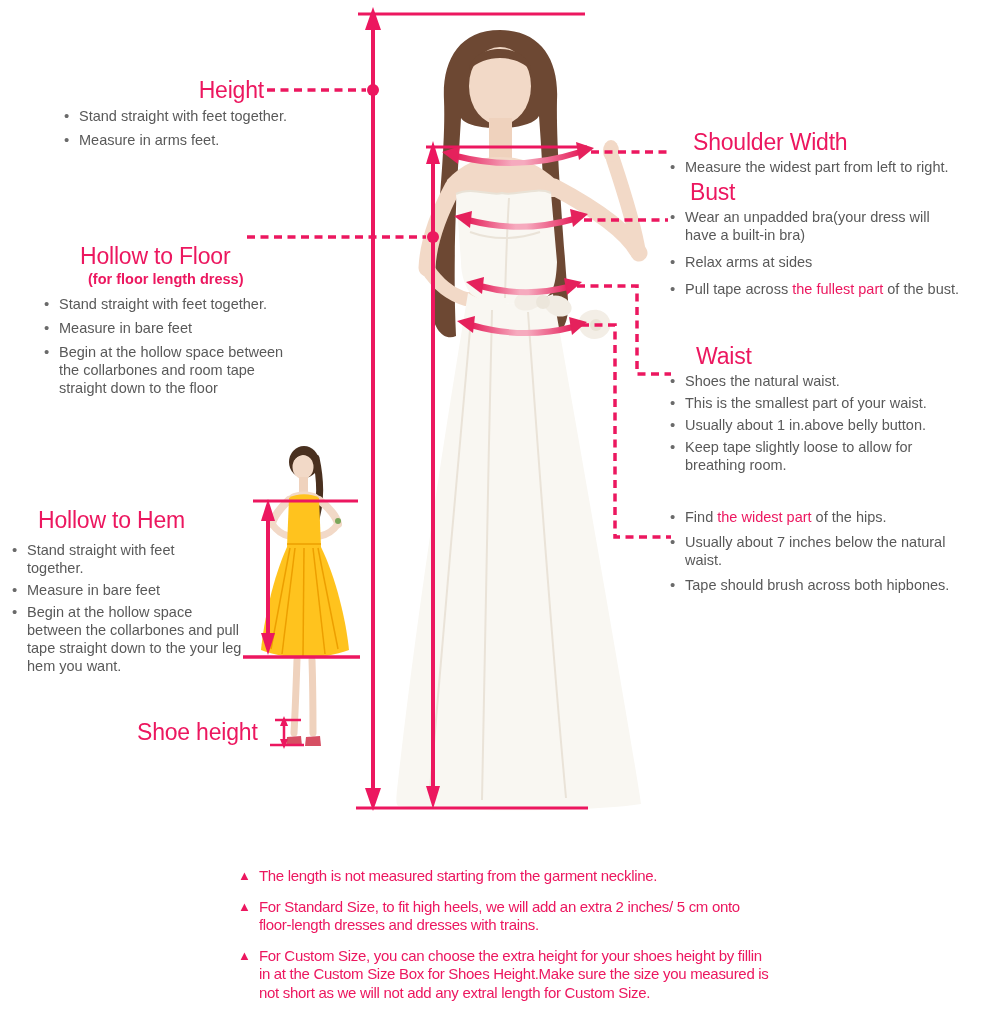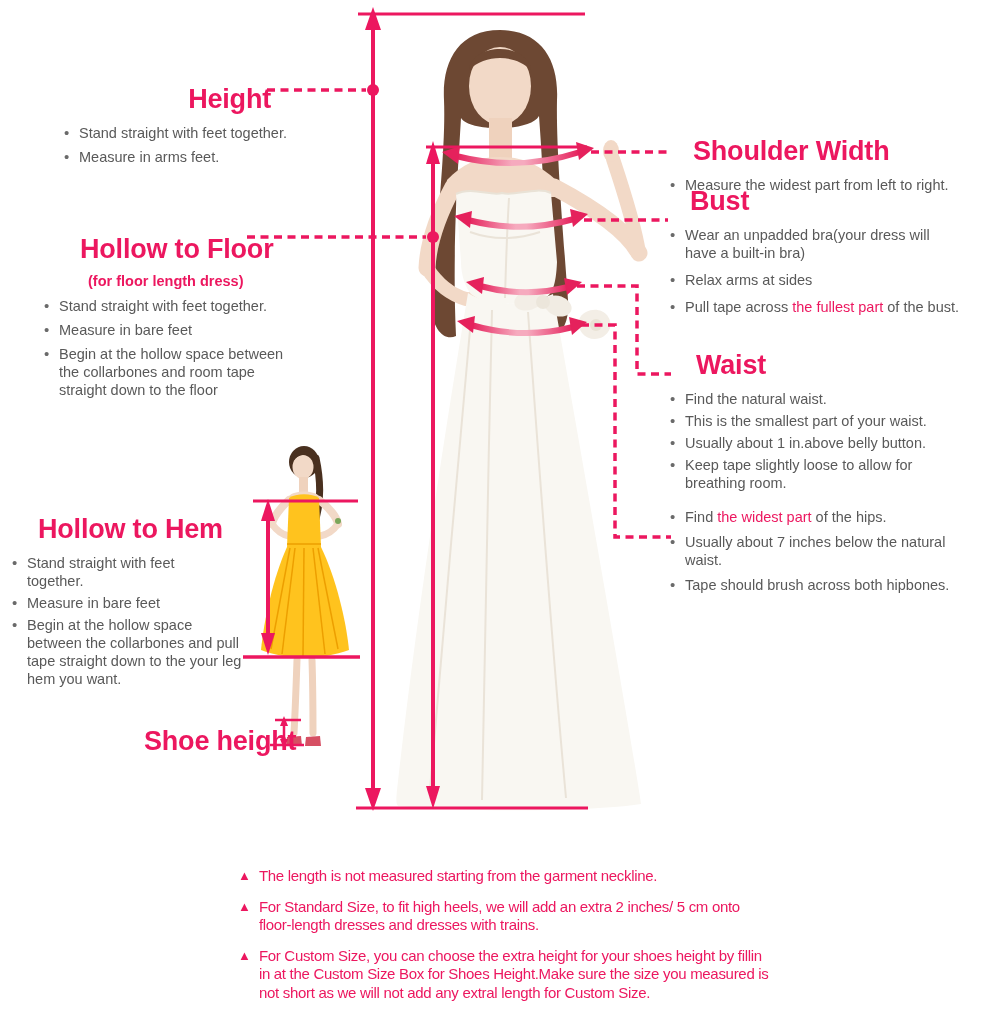--- a/index.html
+++ b/index.html
@@ -6,21 +6,21 @@
     --pink:#ec175f;
     --gray:#595959;
   }
   html,body{margin:0;padding:0;background:#ffffff;}
   .canvas{
     position:relative;width:1000px;height:1024px;background:#ffffff;overflow:hidden;
     font-family:"Liberation Sans","DejaVu Sans",sans-serif;
   }
   .diagram-svg{position:absolute;left:0;top:0;z-index:1;pointer-events:none;}
   .sec{position:absolute;z-index:2;}
-  .sec-title{margin:11px;color:var(--pink);font-size:27px;font-weight:bold;line-height:1.05;letter-spacing:-0.2px;}
+  .sec-title{margin:4px;color:var(--pink);font-size:23px;font-weight:normal;line-height:1.05;letter-spacing:-0.2px;}
   .sec-sub{margin:0;color:var(--pink);font-size:14.5px;font-weight:bold;line-height:1.1;}
   .bullets{list-style:none;margin:0;padding:0;color:var(--gray);font-size:14.5px;line-height:18px;}
   .bullets li{position:relative;padding-left:17px;}
   .bullets li::before{content:"\2022";position:absolute;left:2px;top:0;color:#6a6a6a;font-size:15px;}
   .ln{display:block;}
   .hl{color:var(--pink);}
   
   .height-sec .bullets li{margin-bottom:6px;}
   .htf-sec .bullets li{margin-bottom:6px;}
   .hth-sec .bullets li{margin-bottom:4px;}
@@ -191,21 +191,21 @@
     <ul class="bullets" style="margin-top:5px;">
       <li>
           <span class="ln">Stand straight with feet together.</span>
         </li>
       <li>
           <span class="ln">Measure in arms feet.</span>
         </li>
     </ul>
   </div>
 
-  <div class="sec htf-sec" style="left:42px;top:224px;width:312px;">
+  <div class="sec htf-sec" style="left:42px;top:240px;width:312px;">
     <h2 class="sec-title" style="margin-left:38px;">Hollow to Floor</h2>
     <p class="sec-sub" style="margin-left:46px;">(for floor length dress)</p>
     <ul class="bullets" style="margin-top:7px;">
       <li>
           <span class="ln">Stand straight with feet together.</span>
         </li>
       <li>
           <span class="ln">Measure in bare feet</span>
         </li>
       <li>
@@ -261,21 +261,21 @@
       <li>
           <span class="ln"><span>Pull tape across </span><span class="hl">the fullest part</span><span> of the bust.</span></span>
         </li>
     </ul>
   </div>
 
   <div class="sec waist-sec" style="left:668px;top:340px;width:318px;">
     <h2 class="sec-title" style="margin-left:28px;">Waist</h2>
     <ul class="bullets" style="margin-top:4px;">
       <li>
-          <span class="ln">Find the natural waist.</span>
+          <span class="ln">Shoes the natural waist.</span>
         </li>
       <li>
           <span class="ln">This is the smallest part of your waist.</span>
         </li>
       <li>
           <span class="ln">Usually about 1 in.above belly button.</span>
         </li>
       <li>
           <span class="ln">Keep tape slightly loose to allow for</span>
           <span class="ln">breathing room.</span>

